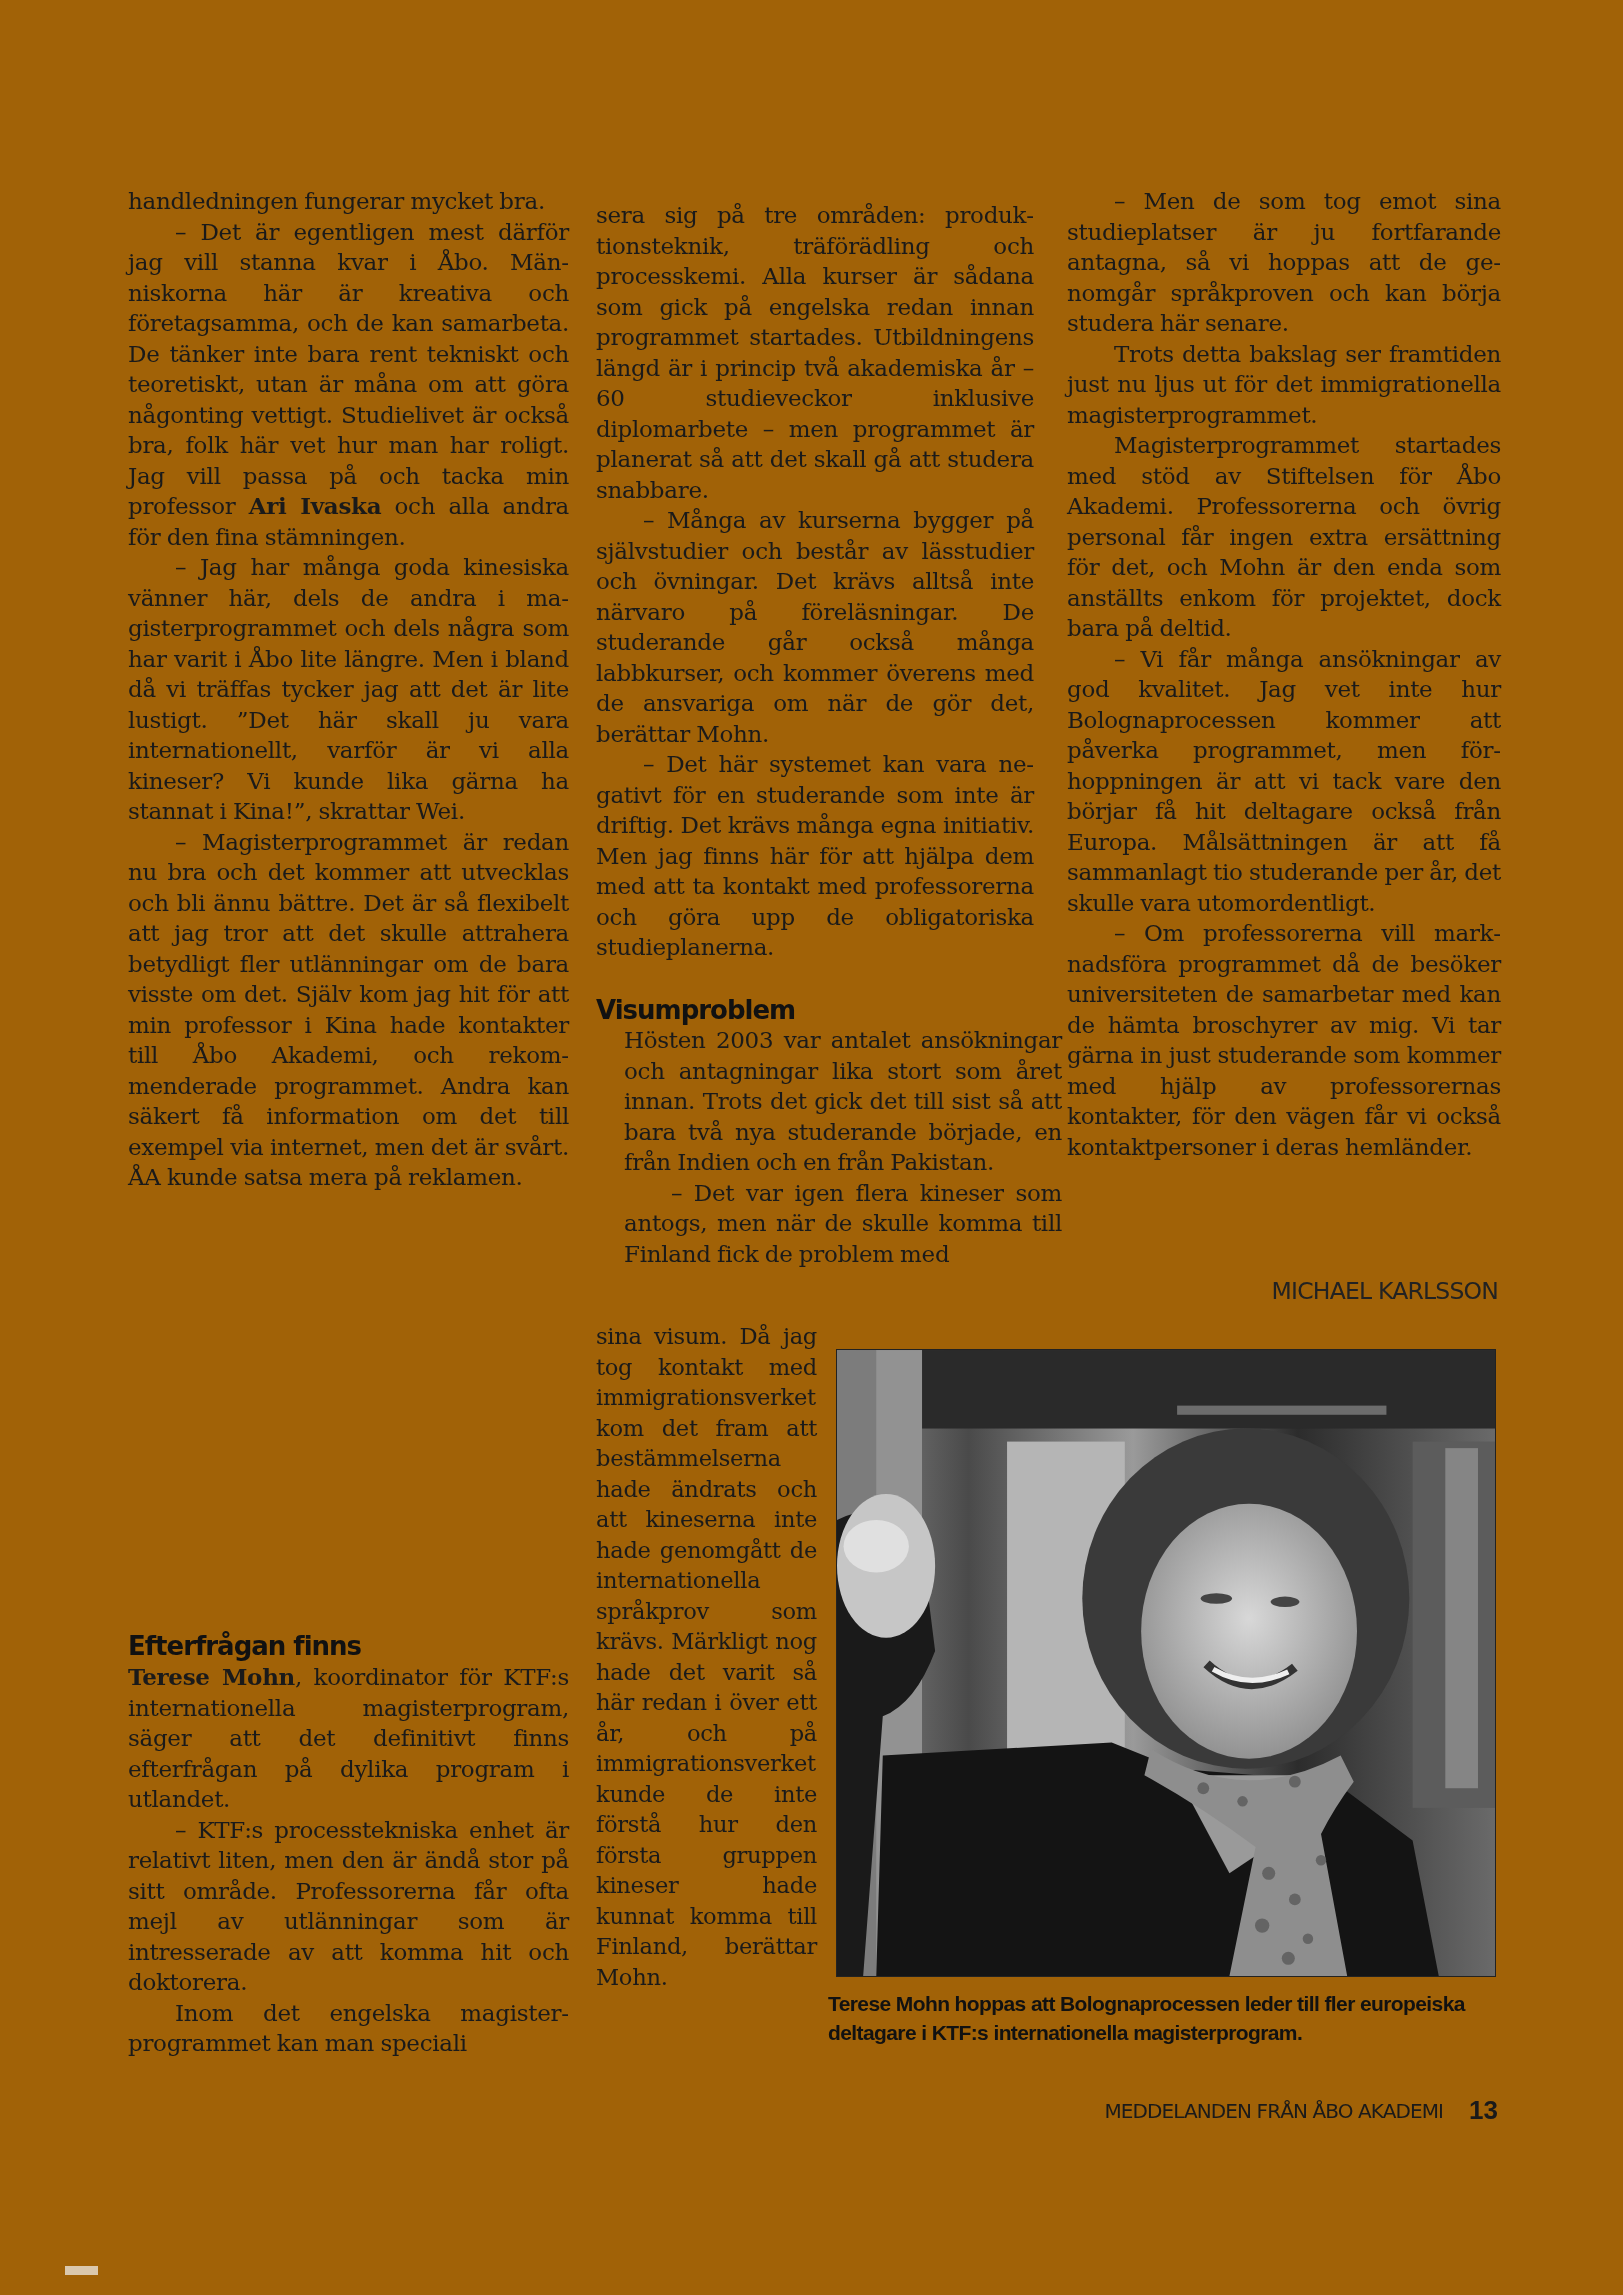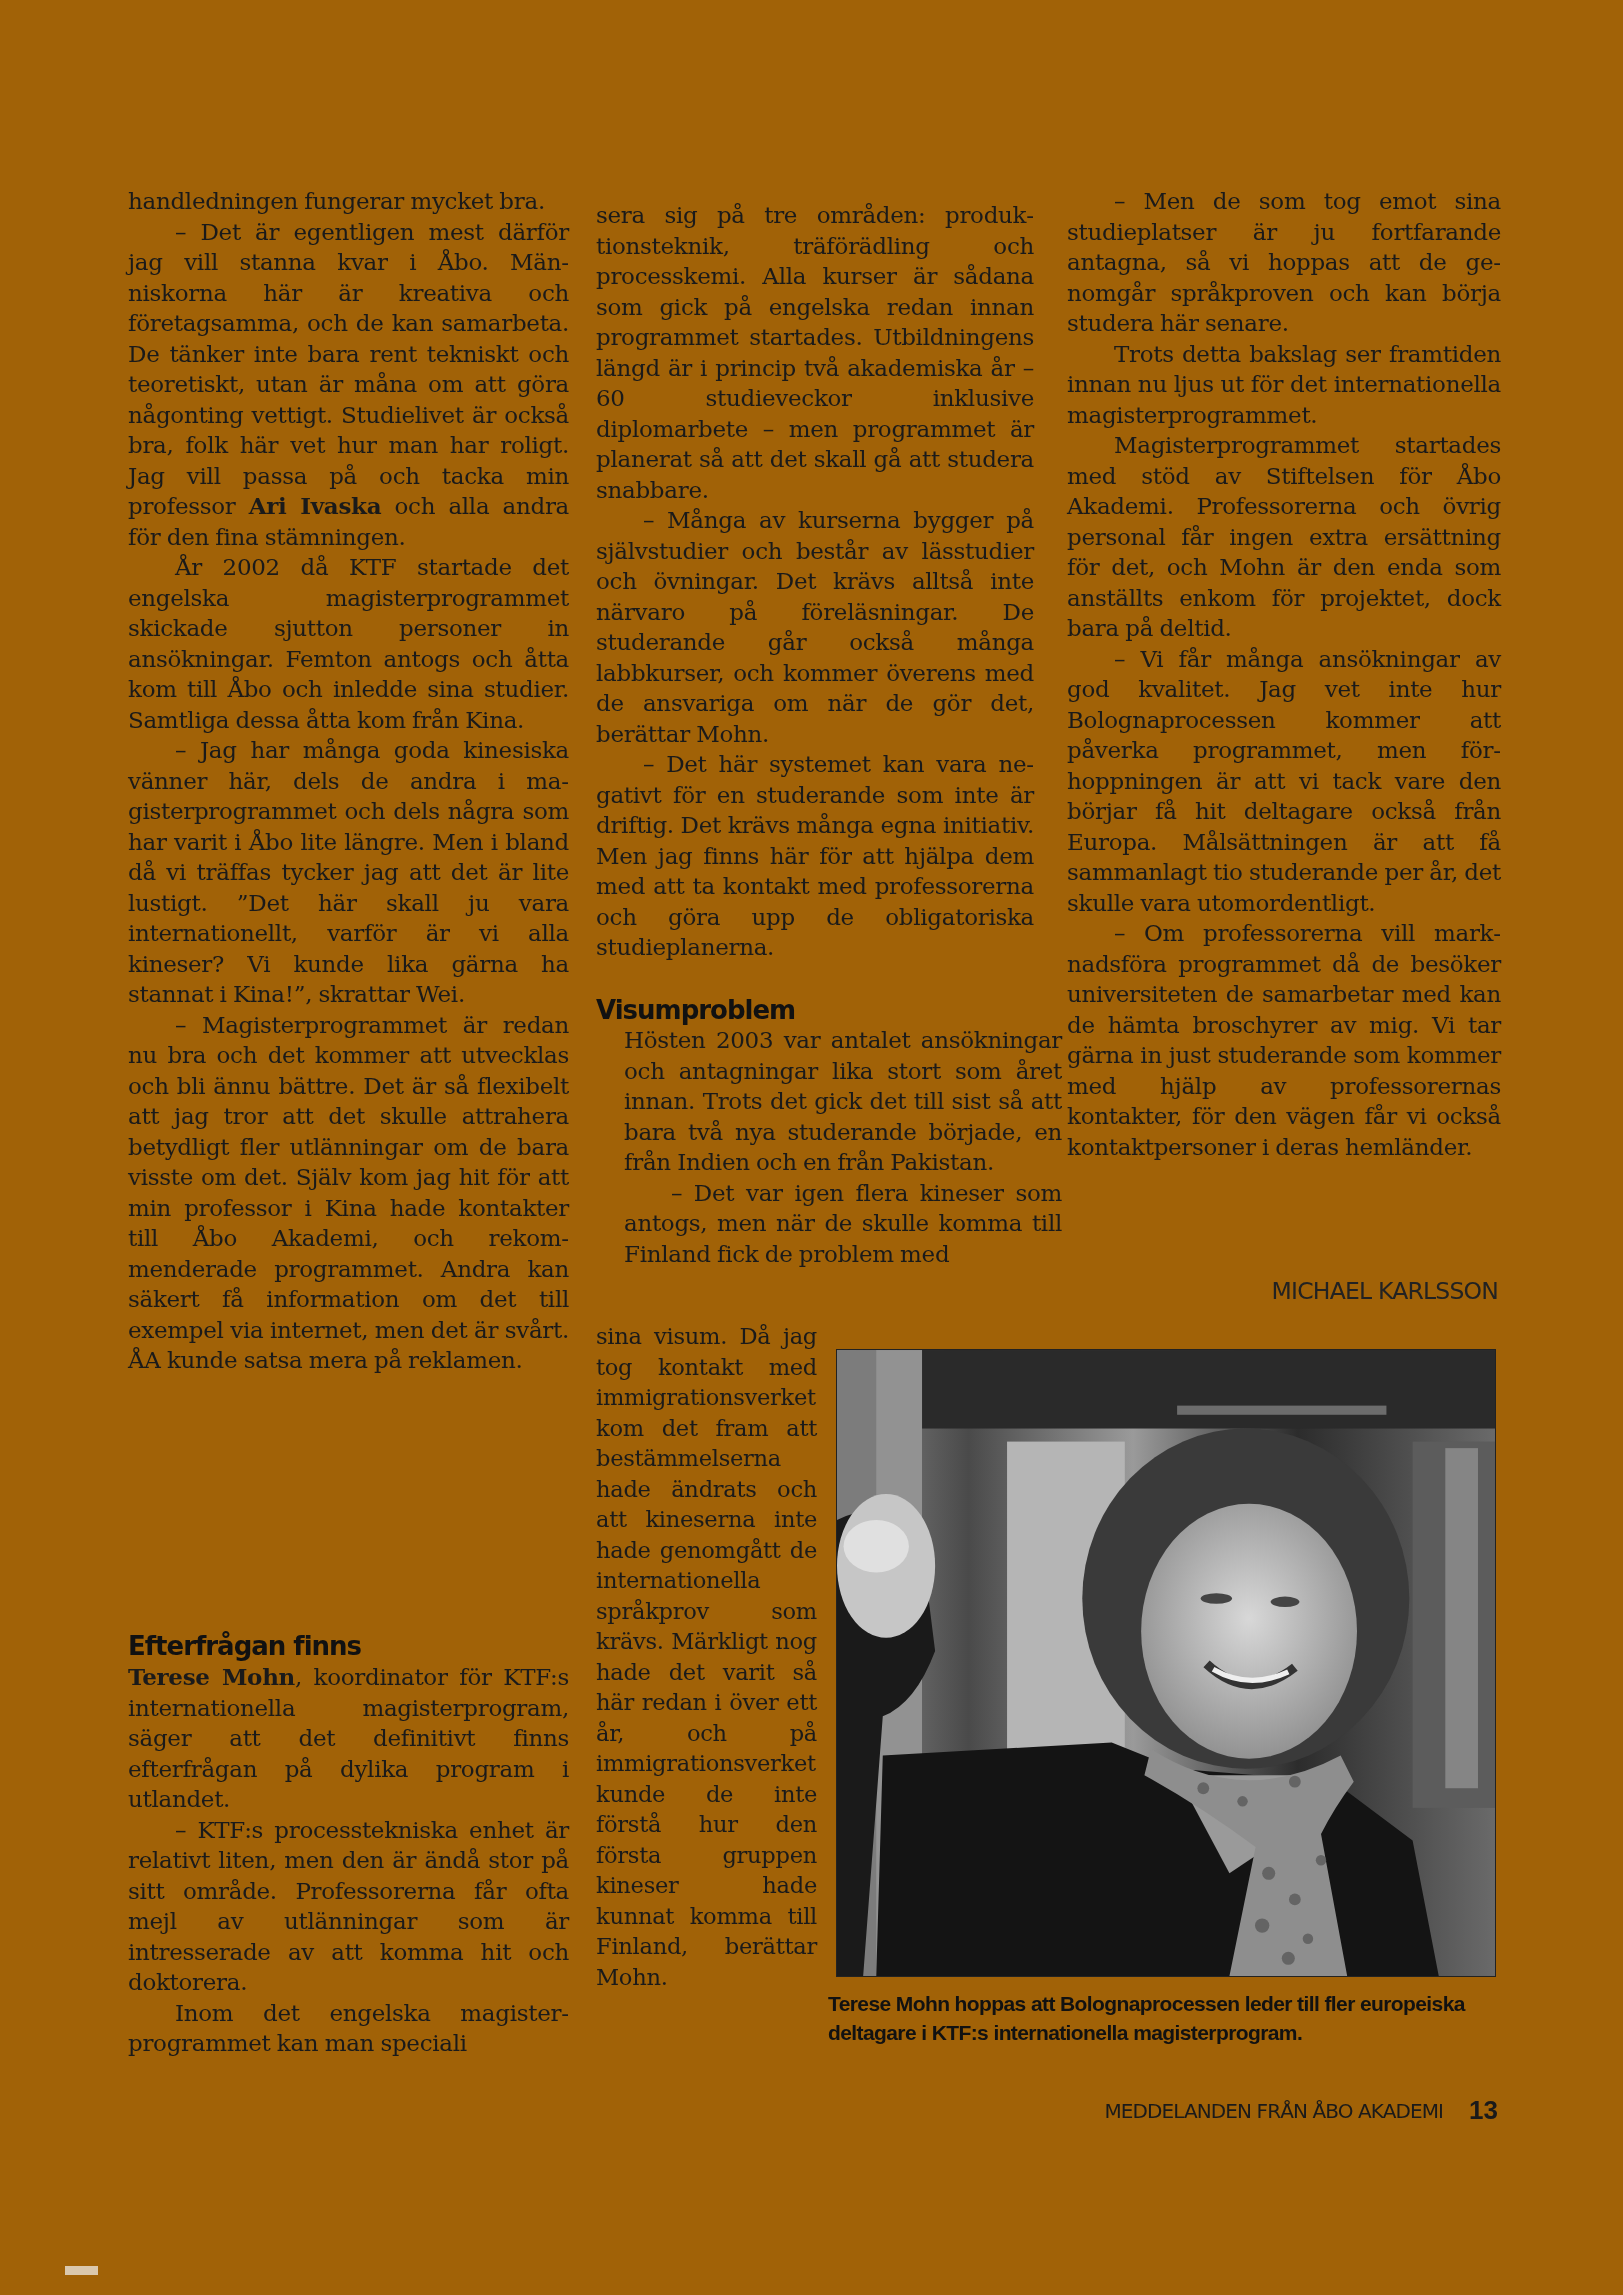--- a/index.html
+++ b/index.html
@@ -39,21 +39,20 @@
            background: #f4f4f4; opacity: 0.7; }
 </style>
 </head>
 <body>
 
 <div class="page">
 
   <div class="col" id="col1">
     <p class="noind">handledningen fungerar mycket bra.</p>
     <p class="ind"><span>– Det är egentligen mest därför jag vill stanna kvar i Åbo. Män­niskorna här är kreativa och företagsamma, och de kan sam­arbeta. De tänker inte bara rent tekniskt och teoretiskt, utan är måna om att göra någonting vet­tigt. Studielivet är också bra, folk här vet hur man har roligt. Jag vill passa på och tacka min professor </span><b>Ari Ivaska</b><span> och alla andra för den fina stämningen.</span></p>
-    <p class="ind">År 2002 då KTF startade det engelska magisterprogrammet skickade sjutton personer in ansökningar. Femton antogs och åtta kom till Åbo och inledde sina studier. Samtliga dessa åtta kom från Kina.</p>
     <p class="ind">– Jag har många goda kinesiska vänner här, dels de andra i ma­gisterprogrammet och dels några som har varit i Åbo lite längre. Men i bland då vi träffas tycker jag att det är lite lustigt. ”Det här skall ju vara internationellt, var­för är vi alla kineser? Vi kunde lika gärna ha stannat i Kina!”, skrattar Wei.</p>
     <p class="ind">– Magisterprogrammet är re­dan nu bra och det kommer att utvecklas och bli ännu bättre. Det är så flexibelt att jag tror att det skulle attrahera betydligt fler utlänningar om de bara visste om det. Själv kom jag hit för att min professor i Kina hade kontakter till Åbo Akademi, och rekom­menderade programmet. Andra kan säkert få information om det till exempel via internet, men det är svårt. ÅA kunde satsa mera på reklamen.</p>
   </div>
 
   <h2 class="head" id="head1">Efterfrågan finns</h2>
 
   <div class="col" id="col1b">
     <p class="noind"><b>Terese Mohn</b><span>, koordinator för KTF:s internationella magister­program, säger att det definitivt finns efterfrågan på dylika pro­gram i utlandet.</span></p>
     <p class="ind">– KTF:s processtekniska enhet är relativt liten, men den är ändå stor på sitt område. Professorerna får ofta mejl av utlänningar som är intresserade av att komma hit och doktorera.</p>
     <p class="ind">Inom det engelska magister­programmet kan man speciali­</p>
@@ -71,21 +70,21 @@
     <p class="noind">Hösten 2003 var antalet ansök­ningar och antagningar lika stort som året innan. Trots det gick det till sist så att bara två nya stude­rande började, en från Indien och en från Pakistan.</p>
     <p class="ind">– Det var igen flera kineser som antogs, men när de skulle komma till Finland fick de problem med</p>
   </div>
 
   <div class="col" id="col2b">
     <p class="noind">sina visum. Då jag tog kontakt med immigra­tionsverket kom det fram att be­stämmelserna hade ändrats och att kineserna in­te hade genom­gått de interna­tionella språk­prov som krävs. Märkligt nog ha­de det varit så här redan i över ett år, och på immigrations­verket kunde de inte förstå hur den första grup­pen kineser hade kunnat komma till Finland, be­rättar Mohn.</p>
   </div>
 
   <div class="col" id="col3">
     <p class="ind">– Men de som tog emot sina studieplatser är ju fortfarande antagna, så vi hoppas att de ge­nomgår språkproven och kan börja studera här senare.</p>
-    <p class="ind">Trots detta bakslag ser framti­den innan nu ljus ut för det interna­tionella magisterprogrammet.</p>
+    <p class="ind">Trots detta bakslag ser framti­den just nu ljus ut för det immigra­tionella magisterprogrammet.</p>
     <p class="ind">Magisterprogrammet star­tades med stöd av Stiftelsen för Åbo Akademi. Professorerna och övrig personal får ingen extra ersättning för det, och Mohn är den enda som anställts enkom för projektet, dock bara på deltid.</p>
     <p class="ind">– Vi får många ansökningar av god kvalitet. Jag vet inte hur Bolognaprocessen kommer att påverka programmet, men för­hoppningen är att vi tack vare den börjar få hit deltagare också från Europa. Målsättningen är att få sammanlagt tio studerande per år, det skulle vara utomordentligt.</p>
     <p class="ind">– Om professorerna vill mark­nadsföra programmet då de besö­ker universiteten de samarbetar med kan de hämta broschyrer av mig. Vi tar gärna in just stude­rande som kommer med hjälp av professorernas kontakter, för den vägen får vi också kontaktperso­ner i deras hemländer.</p>
   </div>
 
   <div class="byline">MICHAEL KARLSSON</div>
 
   <div class="photo">
     <svg width="658" height="626" viewBox="0 0 1006 957">
       <defs>

